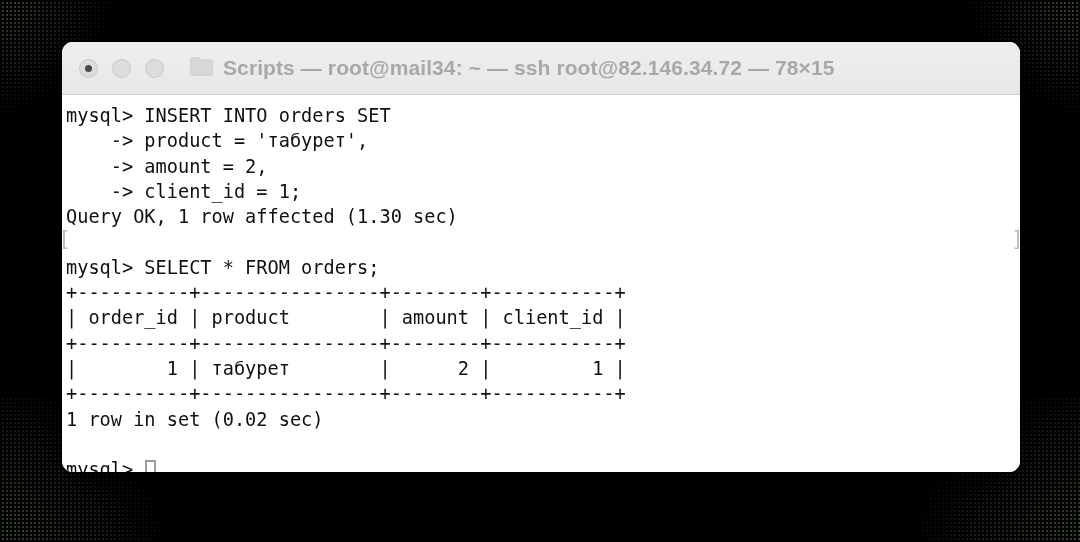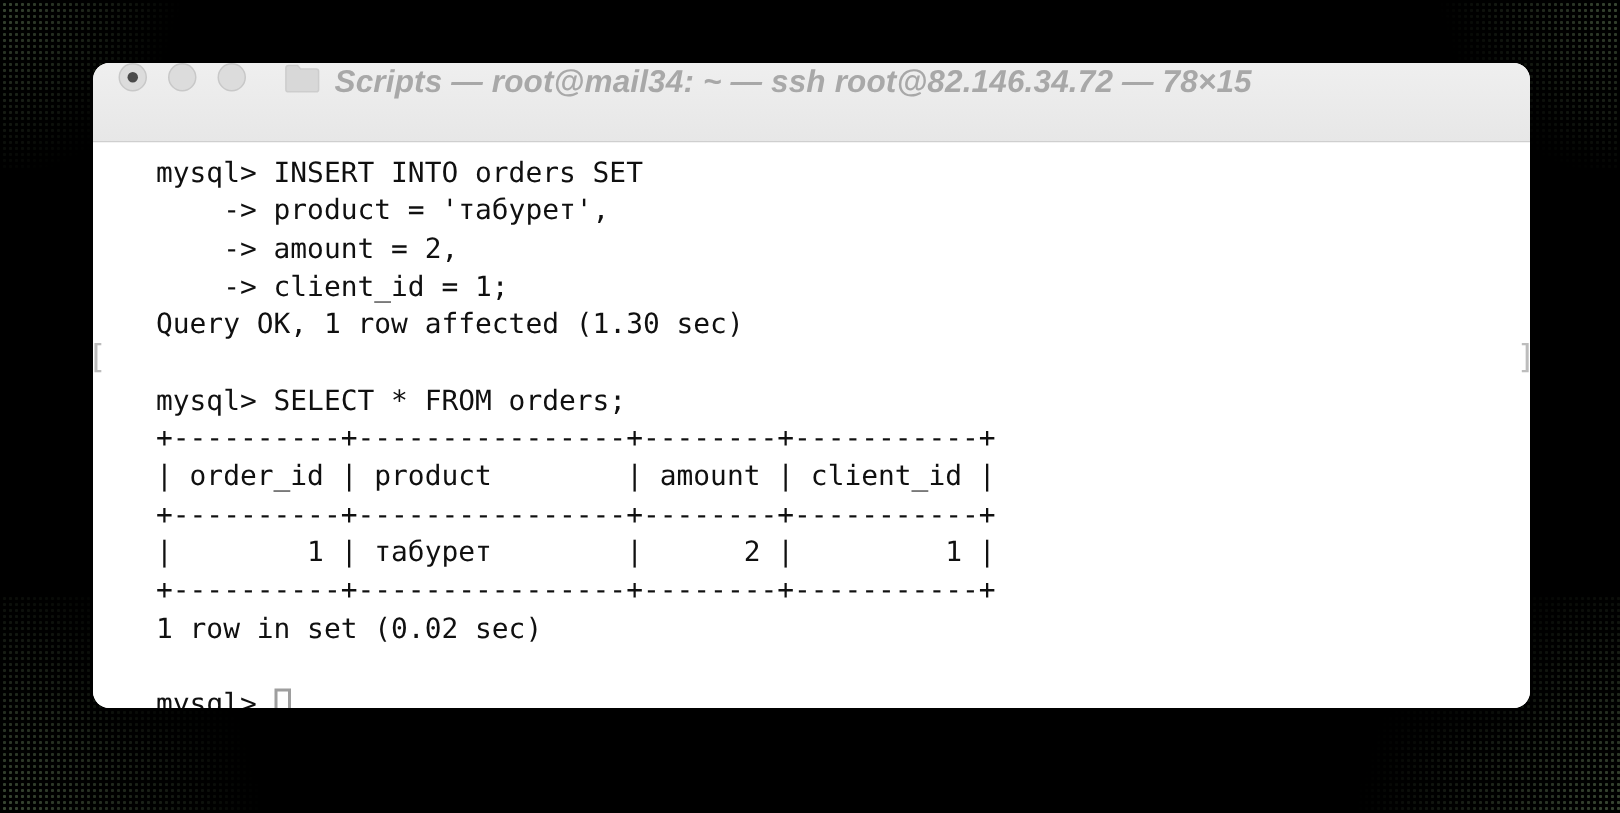--- a/index.html
+++ b/index.html
@@ -58,22 +58,21 @@
     box-shadow: 0 10px 34px rgba(0,0,0,0.85);
   }
 
   
   #titlebar {
     position: relative;
     height: 52px;
     background: linear-gradient(to bottom, #efefef 0%, #e7e7e7 100%);
     border-bottom: 1px solid #cfcfcf;
     display: flex;
-    align-items: flex-start;
-    font-style: italic;
+    align-items: center;
   }
   #traffic-lights {
     display: flex;
     align-items: center;
     gap: 14px;
     margin-left: 17px;
   }
   .light {
     width: 19px;
     height: 19px;
@@ -120,21 +119,21 @@
   #terminal-text {
     font-family: "DejaVu Sans Mono", "Liberation Mono", monospace;
     font-size: 18.6px;
     line-height: 25.3px;
     color: #101010;
     white-space: pre;
     margin: 0;
     padding: 0 0 0 4px;
     letter-spacing: 0px;
   }
-  .term-line { white-space: pre; display: block; height: 25.3px; margin-left: 38px; }
+  .term-line { white-space: pre; display: block; height: 25.3px; }
 
   
   .edge-bracket {
     position: absolute;
     font-family: "DejaVu Sans Mono", "Liberation Mono", monospace;
     font-size: 22px;
     color: #bdbdbd;
     top: 131px;
   }
   #bracket-left  { left: -4px; }

